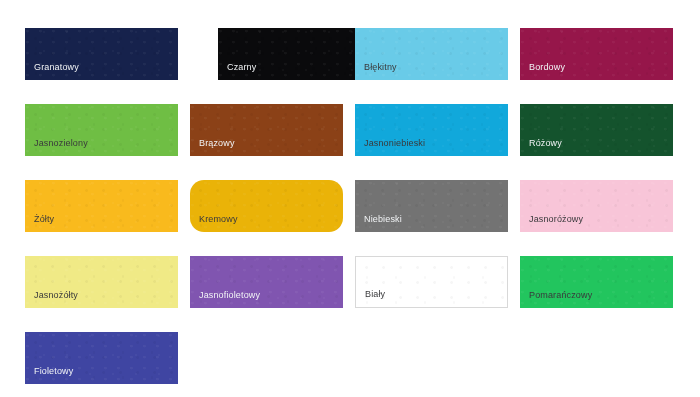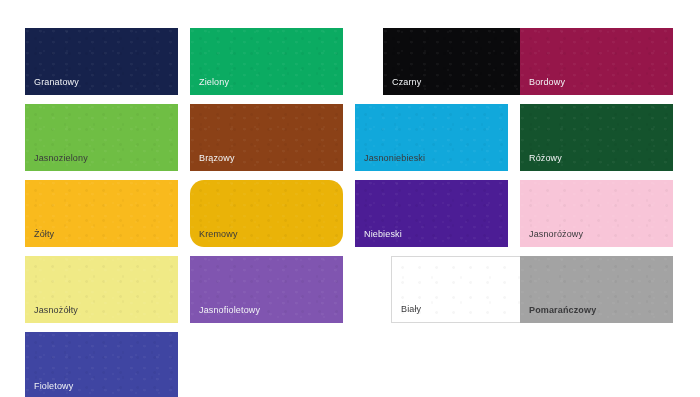--- a/index.html
+++ b/index.html
@@ -23,21 +23,21 @@
     grid-template-columns: repeat(4, 153px);
     grid-template-rows: repeat(5, 62px);
     column-gap: 12px;
     row-gap: 14px;
   }
 
   .swatch {
     position: relative;
     box-sizing: border-box;
     width: 153px;
-    height: 67px;
+    height: 52px;
     overflow: hidden;
   }
 
   
   .swatch::after {
     content: "";
     position: absolute;
     inset: 0;
     pointer-events: none;
     background-image:
@@ -58,35 +58,34 @@
     line-height: 11px;
     letter-spacing: 0.15px;
     white-space: nowrap;
   }
 
   .swatch.light-text .swatch-label { color: #f2f4f6; }
   .swatch.dark-text  .swatch-label { color: #3a3a3c; }
 
   .swatch.bordered {
     border: 1px solid #d8d8d8;
-    margin-left: 36px;
   }
 </style>
 </head>
 <body>
 
 <div id="palette-grid">
     <div class="swatch light-text" style="background: rgb(22, 34, 76);">
       <span class="swatch-label">Granatowy</span>
     </div>
-    <div class="swatch light-text" style="background: rgb(11, 171, 98);">
-      <span class="swatch-label">Zielony</span>
-    </div>
     <div class="swatch light-text" style="background: rgb(10, 10, 12); margin-left: 28px;">
       <span class="swatch-label">Czarny</span>
+    </div>
+    <div class="swatch dark-text" style="background: rgb(105, 203, 232);">
+      <span class="swatch-label">Błękitny</span>
     </div>
     <div class="swatch light-text" style="background: rgb(150, 22, 74); text-decoration: underline;">
       <span class="swatch-label">Bordowy</span>
     </div>
     <div class="swatch dark-text" style="background: rgb(111, 190, 68);">
       <span class="swatch-label">Jasnozielony</span>
     </div>
     <div class="swatch light-text" style="background: rgb(139, 65, 23);">
       <span class="swatch-label">Brązowy</span>
     </div>
@@ -95,34 +94,34 @@
     </div>
     <div class="swatch light-text" style="background: #14532d;">
       <span class="swatch-label">Różowy</span>
     </div>
     <div class="swatch dark-text" style="background: rgb(249, 186, 29);">
       <span class="swatch-label">Żółty</span>
     </div>
     <div class="swatch dark-text" style="background: #eab308; border-radius: 14px;">
       <span class="swatch-label">Kremowy</span>
     </div>
-    <div class="swatch light-text" style="background: #4c1d95;">
+    <div class="swatch light-text" style="background: #737373;">
       <span class="swatch-label">Niebieski</span>
     </div>
     <div class="swatch dark-text" style="background: rgb(248, 197, 216);">
       <span class="swatch-label">Jasnoróżowy</span>
     </div>
     <div class="swatch dark-text" style="background: rgb(240, 234, 134);">
       <span class="swatch-label">Jasnożółty</span>
     </div>
     <div class="swatch light-text" style="background: rgb(128, 85, 176);">
       <span class="swatch-label">Jasnofioletowy</span>
     </div>
     <div class="swatch dark-text bordered" style="background: rgb(255, 255, 255);">
       <span class="swatch-label">Biały</span>
     </div>
-    <div class="swatch dark-text" style="background: #a3a3a3; font-weight: bold;">
+    <div class="swatch dark-text" style="background: #22c55e;">
       <span class="swatch-label">Pomarańczowy</span>
     </div>
     <div class="swatch light-text" style="background: rgb(63, 69, 162);">
       <span class="swatch-label">Fioletowy</span>
     </div>
   </div>
 
 </body></html>

